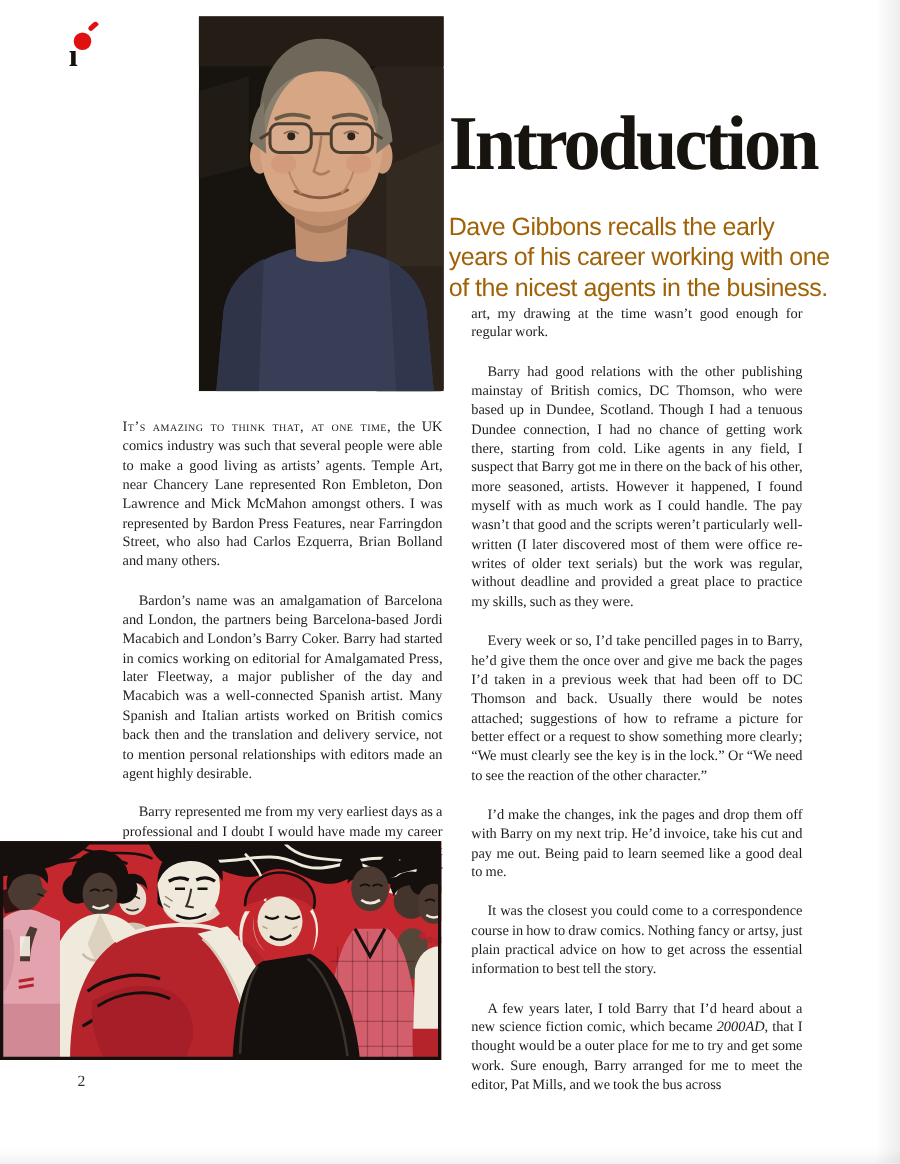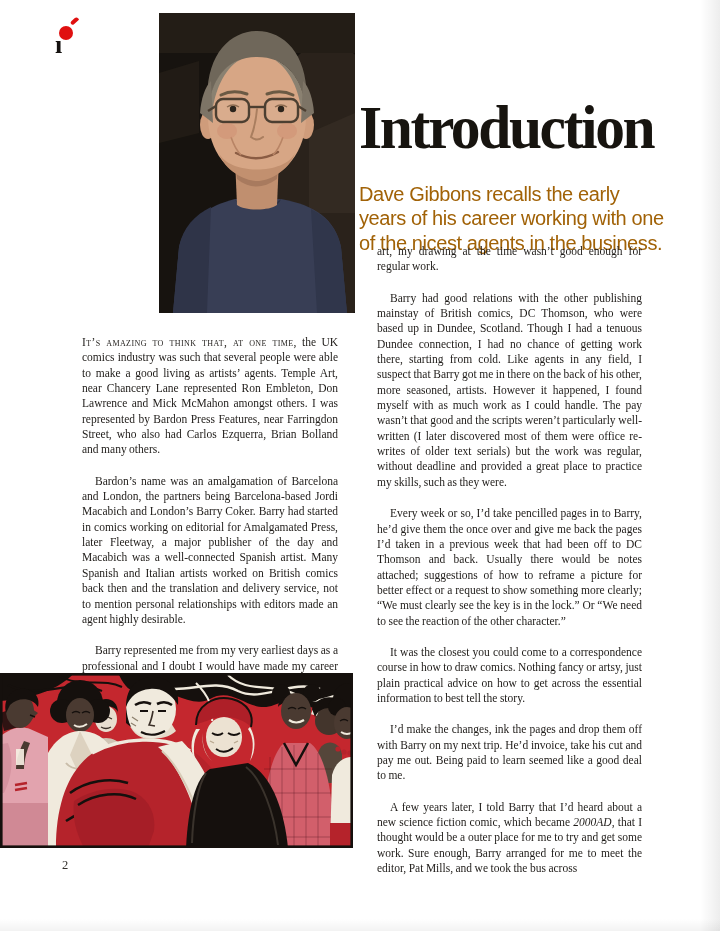--- a/index.html
+++ b/index.html
@@ -21,37 +21,37 @@
   .logo{position:absolute;left:55px;top:18px;width:30px;height:42px;}
   .logo-dot{position:absolute;left:4px;top:8px;width:14px;height:14px;border-radius:50%;background:#e01010;}
   .logo-flick{position:absolute;left:15px;top:1px;width:9px;height:4px;background:#e01010;border-radius:3px 4px 1px 3px;transform:rotate(-42deg);}
   .logo-stem{position:absolute;left:0px;top:14px;font-family:"Liberation Serif",serif;font-weight:bold;font-size:26px;line-height:1;color:#151210;}
 
   
   .photo{position:absolute;left:159px;top:13px;width:196px;height:300px;}
   .photo svg{display:block;width:100%;height:100%;}
 
   
-  .headline{position:absolute;left:359px;top:96px;width:310px;}
+  .headline{position:absolute;left:359px;top:84px;width:310px;}
   .title{
     margin:0;font-family:"Liberation Serif","DejaVu Serif",serif;font-weight:bold;
     font-size:62px;line-height:1.0;letter-spacing:-2.5px;color:#17140f;
     transform:scaleX(.96);transform-origin:left top;white-space:nowrap;
   }
   .subtitle{
     margin-top:24px;width:308px;
     font-family:"Liberation Sans","DejaVu Sans",sans-serif;
     font-size:20px;line-height:1.22;letter-spacing:-0.4px;color:#a16207;
   }
 
   
   .col{position:absolute;text-align:justify;font-size:11.5px;line-height:15.35px;word-spacing:-0.4px;}
   .col p{margin:16px;}
   .col p.indent{text-indent:13px;}
-  .col-left{left:66px;top:319px;width:288px;height:352px;}
+  .col-left{left:82px;top:319px;width:288px;height:352px;}
   .col-right{left:361px;top:228px;width:297px;height:674px;}
   .run-smallcaps{font-variant:small-caps;letter-spacing:0.4px;}
   .run-italic{font-style:italic;}
 
   
   .illustration{position:absolute;left:0;top:673px;width:353px;height:175px;z-index:2;background:#c4272e;}
   .illustration svg{display:block;width:100%;height:100%;}
 
   .page-number{position:absolute;left:62px;top:858px;font-size:12.5px;color:#33302c;}
 </style>
@@ -129,22 +129,22 @@
   <div class="col col-left">
     <p><span class="run-smallcaps">It’s amazing to think that, at one time,</span><span> the UK comics industry was such that several people were able to make a good living as artists’ agents. Temple Art, near Chancery Lane represented Ron Embleton, Don Lawrence and Mick McMahon amongst others. I was represented by Bardon Press Features, near Farringdon Street, who also had Carlos Ezquerra, Brian Bolland and many others.</span></p>
     <p class="indent"><span>Bardon’s name was an amalgamation of Barcelona and London, the partners being Barcelona-based Jordi Macabich and London’s Barry Coker. Barry had started in comics working on editorial for Amalgamated Press, later Fleetway, a major publisher of the day and Macabich was a well-connected Spanish artist. Many Spanish and Italian artists worked on British comics back then and the translation and delivery service, not to mention personal relationships with editors made an agent highly desirable.</span></p>
     <p class="indent"><span>Barry represented me from my very earliest days as a professional and I doubt I would have made my career without his assistance. While I knew a few people at Fleetway, and had got some work lettering other people’s</span></p>
   </div>
 
   <div class="col col-right">
     <p><span>art, my drawing at the time wasn’t good enough for regular work.</span></p>
     <p class="indent"><span>Barry had good relations with the other publishing mainstay of British comics, DC Thomson, who were based up in Dundee, Scotland. Though I had a tenuous Dundee connection, I had no chance of getting work there, starting from cold. Like agents in any field, I suspect that Barry got me in there on the back of his other, more seasoned, artists. However it happened, I found myself with as much work as I could handle. The pay wasn’t that good and the scripts weren’t particularly well-written (I later discovered most of them were office re-writes of older text serials) but the work was regular, without deadline and provided a great place to practice my skills, such as they were.</span></p>
     <p class="indent"><span>Every week or so, I’d take pencilled pages in to Barry, he’d give them the once over and give me back the pages I’d taken in a previous week that had been off to DC Thomson and back. Usually there would be notes attached; suggestions of how to reframe a picture for better effect or a request to show something more clearly; “We must clearly see the key is in the lock.” Or “We need to see the reaction of the other character.”</span></p>
+    <p class="indent"><span>I’d make the changes, ink the pages and drop them off with Barry on my next trip. He’d invoice, take his cut and pay me out. Being paid to learn seemed like a good deal to me.</span></p>
     <p class="indent"><span>It was the closest you could come to a correspondence course in how to draw comics. Nothing fancy or artsy, just plain practical advice on how to get across the essential information to best tell the story.</span></p>
-    <p class="indent"><span>I’d make the changes, ink the pages and drop them off with Barry on my next trip. He’d invoice, take his cut and pay me out. Being paid to learn seemed like a good deal to me.</span></p>
     <p class="indent"><span>A few years later, I told Barry that I’d heard about a new science fiction comic, which became </span><span class="run-italic">2000AD</span><span>, that I thought would be a outer place for me to try and get some work. Sure enough, Barry arranged for me to meet the editor, Pat Mills, and we took the bus across</span></p>
   </div>
 
   <div class="illustration" aria-label="Red, black and white comic art panel showing a crowd of people with a muscular man with crossed arms and a white sash in the centre and an elderly woman in a red headscarf beside him">
     <svg viewBox="0 0 353 175" preserveAspectRatio="none">
       <rect width="353" height="175" fill="#c4272e"></rect>
 
       <path d="M0,0 L74,0 C60,16 32,26 0,28 Z" fill="#15100d"></path>
       <path d="M118,0 L353,0 L353,38 C322,48 300,20 274,32 C250,42 234,12 210,26 C190,37 164,10 140,18 C129,21 123,10 118,0 Z" fill="#15100d"></path>
       <path d="M0,40 L18,34 L26,52 L4,58 Z" fill="#15100d" opacity="0.85"></path>

